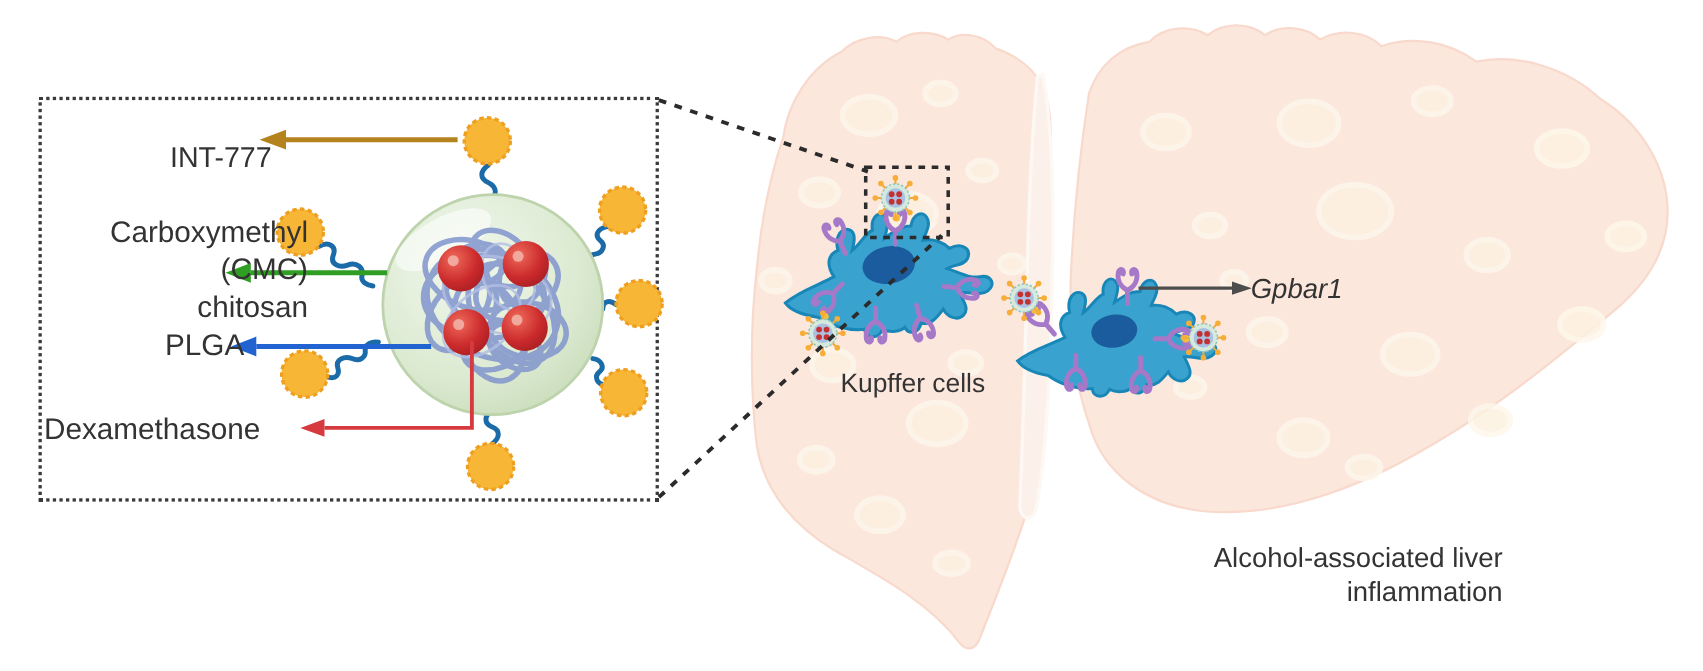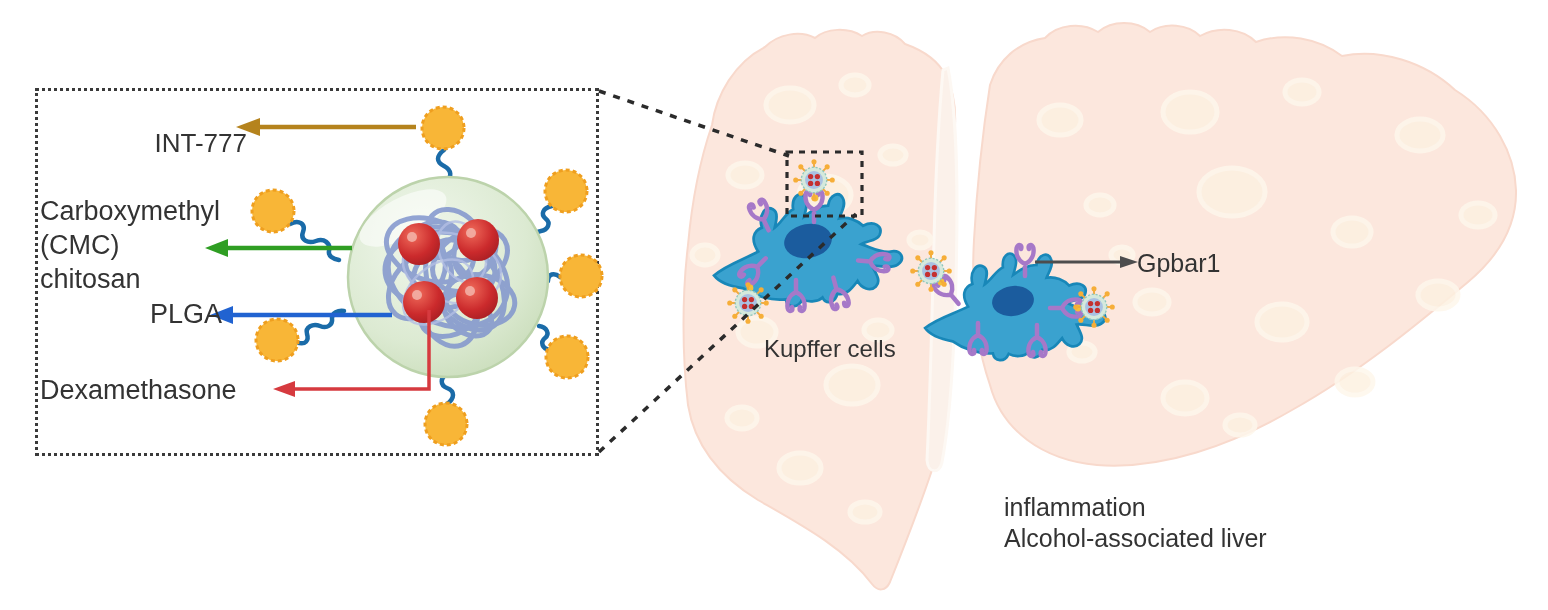--- a/index.html
+++ b/index.html
@@ -14,27 +14,27 @@
   .scene{position:absolute;left:0;top:0;z-index:1;}
   .zoom-box{
     position:absolute;left:35px;top:88px;width:558px;height:362px;
     border:3px dotted #3a3a3a;z-index:0;
   }
   .lbl{
     position:absolute;z-index:2;color:#333333;
     font-size:26px;line-height:30px;white-space:nowrap;
   }
   .lbl.right{text-align:right;}
-  .lbl.center{text-align:left;white-space:normal;}
+  .lbl.center{text-align:right;white-space:normal;}
   #int777-label{left:57px;top:112px;width:190px;margin-top:16px;}
   #cmc-label{left:40px;top:194px;width:240px;font-size:27px;line-height:34px;}
   #plga-label{left:62px;top:299px;width:160px;font-size:27px;}
   #dexa-label{left:40px;top:375px;width:228px;font-size:27px;}
   #kupffer-label{left:764px;top:334px;width:170px;font-size:24px;font-weight:500;}
-  #gpbar1-label{left:1137px;top:248px;width:120px;font-size:25px;font-weight:500;}
+  #gpbar1-label{left:1137px;top:248px;width:120px;font-size:25px;font-weight:500;font-style:italic;}
   #caption{left:1004px;top:492px;width:362px;font-size:25px;line-height:31px;font-weight:500;}
 </style>
 </head>
 <body>
 
 <div class="canvas">
 
   <div class="zoom-box"></div>
 
   <svg class="scene" width="1548" height="610" viewBox="0 0 1548 610">
@@ -283,17 +283,17 @@
 
   <div class="lbl right" id="plga-label">PLGA</div>
 
   <div class="lbl" id="dexa-label">Dexamethasone</div>
 
   <div class="lbl" id="kupffer-label">Kupffer cells</div>
 
   <div class="lbl" id="gpbar1-label">Gpbar1</div>
 
   <div class="lbl center" id="caption">
+    <div>Alcohol-associated liver</div>
     <div>inflammation</div>
-    <div>Alcohol-associated liver</div>
   </div>
 
 </div>
 
 </body></html>

